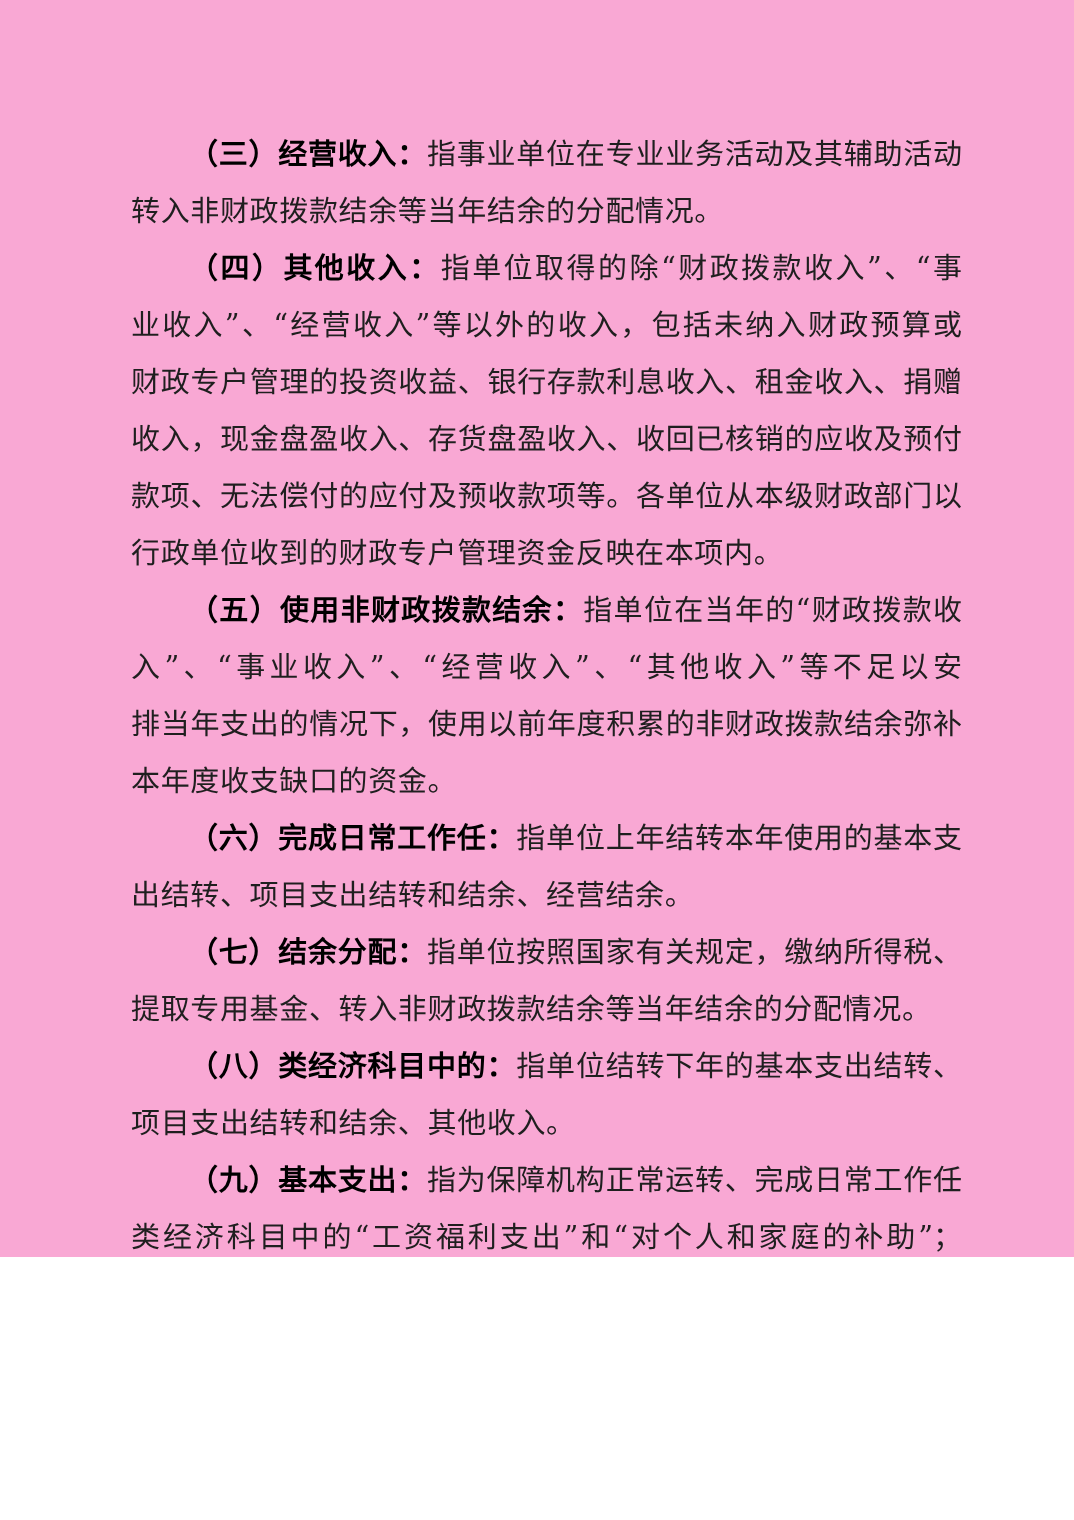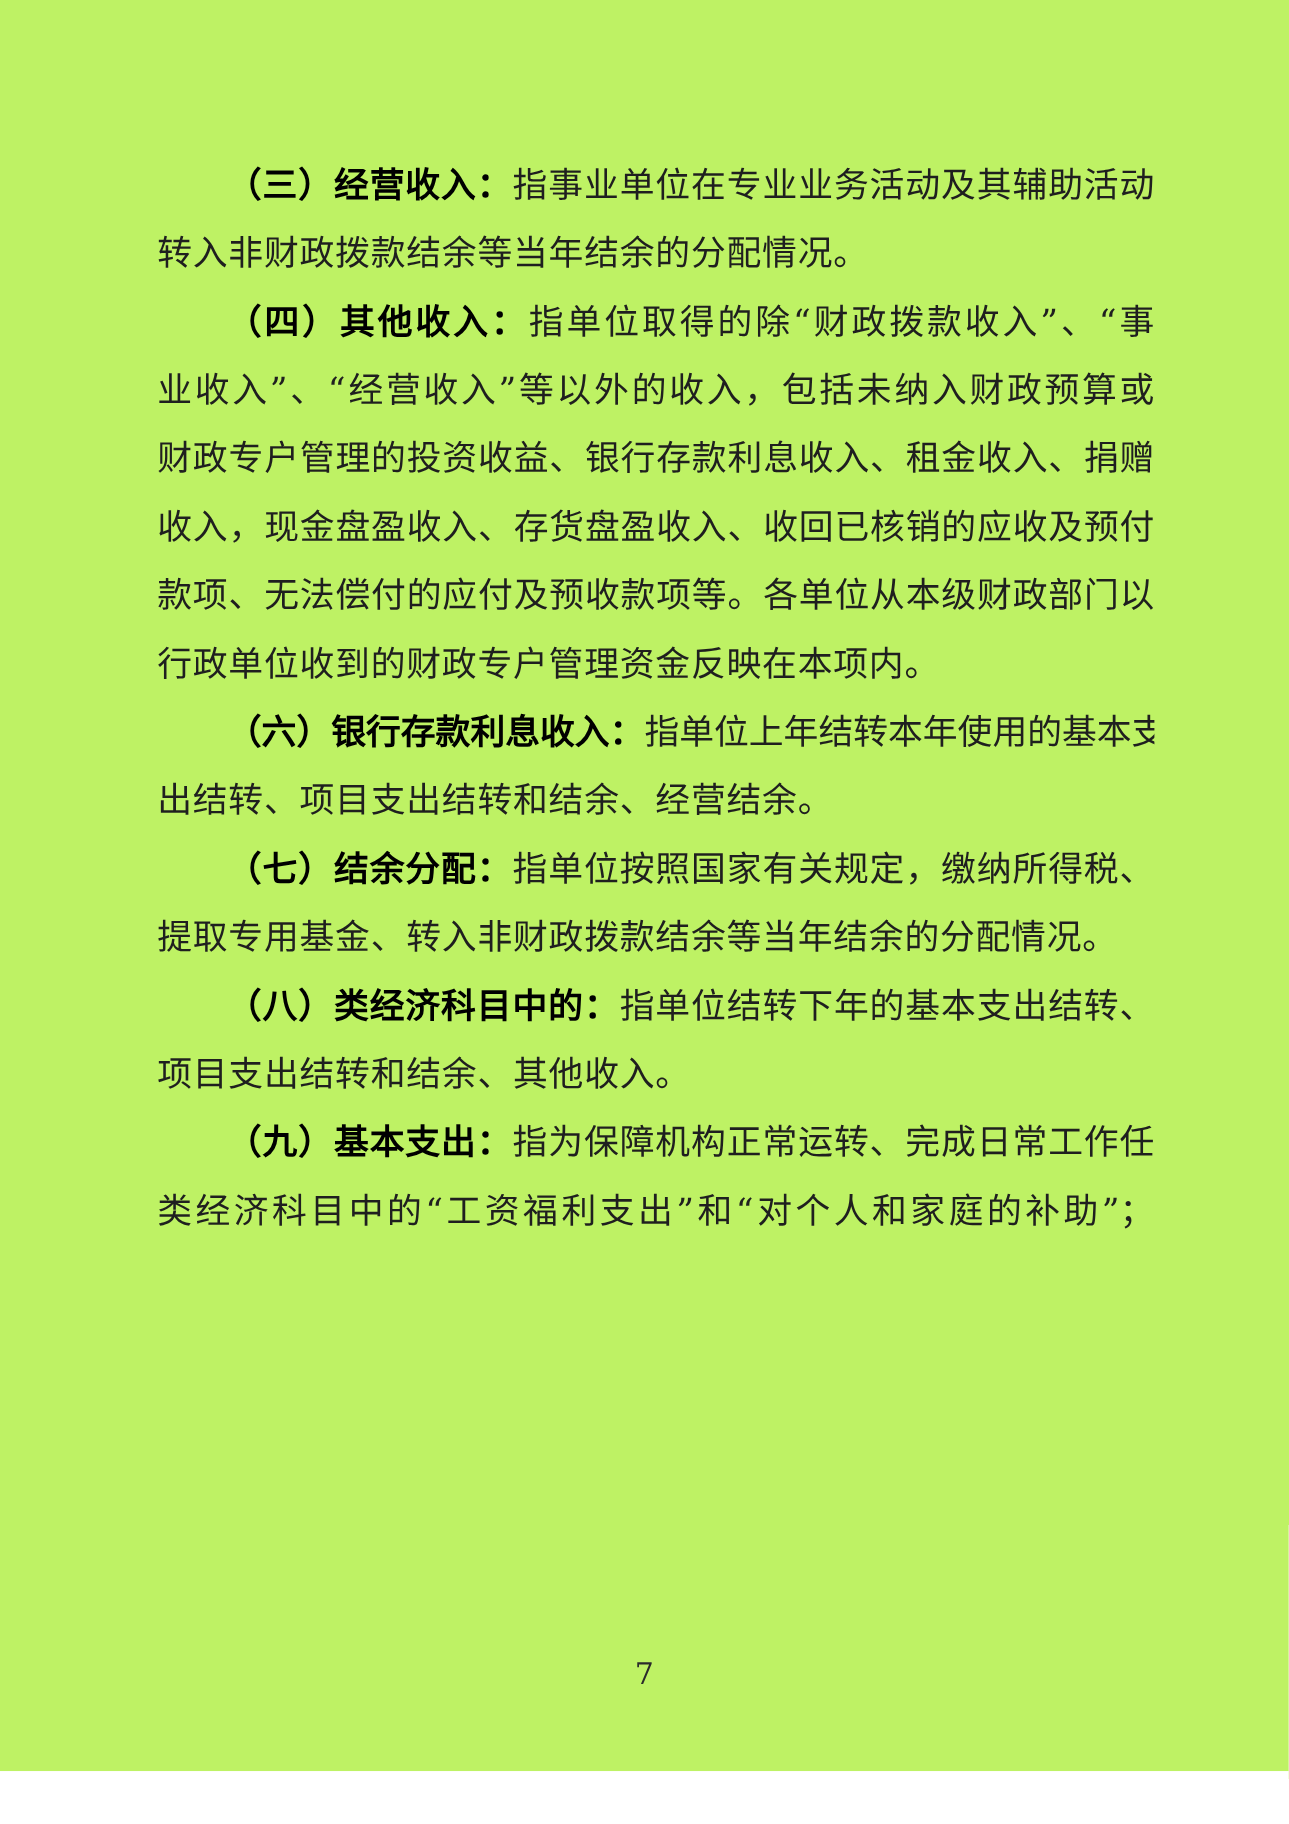--- a/index.html
+++ b/index.html
@@ -3,22 +3,22 @@
 <meta charset="utf-8">
 <style>
   html, body {
     margin: 0;
     padding: 0;
     background: #ffffff;
   }
   .page {
     position: relative;
     width: 1074px;
-    height: 1476px;
-    background: #bef264;
+    height: 1257px;
+    background: #f9a8d4;
     font-family: "DejaVu Serif", serif;
     color: #1f1f1f;
     overflow: hidden;
   }
   .doc-body {
     position: absolute;
     left: 131px;
     top: 126px;
     width: 831px;
   }
@@ -70,21 +70,27 @@
       </div>
       <div class="paragraph">
         <div class="line indent"><span class="label">（四）其他收入：</span>指单位取得的除“财政拨款收入”、“事</div>
         <div class="line">业收入”、“经营收入”等以外的收入，包括未纳入财政预算或</div>
         <div class="line">财政专户管理的投资收益、银行存款利息收入、租金收入、捐赠</div>
         <div class="line">收入，现金盘盈收入、存货盘盈收入、收回已核销的应收及预付</div>
         <div class="line">款项、无法偿付的应付及预收款项等。各单位从本级财政部门以</div>
         <div class="line endline">行政单位收到的财政专户管理资金反映在本项内。</div>
       </div>
       <div class="paragraph">
-        <div class="line indent"><span class="label">（六）银行存款利息收入：</span>指单位上年结转本年使用的基本支</div>
+        <div class="line indent"><span class="label">（五）使用非财政拨款结余：</span>指单位在当年的“财政拨款收</div>
+        <div class="line">入”、“事业收入”、“经营收入”、“其他收入”等不足以安</div>
+        <div class="line">排当年支出的情况下，使用以前年度积累的非财政拨款结余弥补</div>
+        <div class="line endline">本年度收支缺口的资金。</div>
+      </div>
+      <div class="paragraph">
+        <div class="line indent"><span class="label">（六）完成日常工作任：</span>指单位上年结转本年使用的基本支</div>
         <div class="line endline">出结转、项目支出结转和结余、经营结余。</div>
       </div>
       <div class="paragraph">
         <div class="line indent"><span class="label">（七）结余分配：</span>指单位按照国家有关规定，缴纳所得税、</div>
         <div class="line endline">提取专用基金、转入非财政拨款结余等当年结余的分配情况。</div>
       </div>
       <div class="paragraph">
         <div class="line indent"><span class="label">（八）类经济科目中的：</span>指单位结转下年的基本支出结转、</div>
         <div class="line endline">项目支出结转和结余、其他收入。</div>
       </div>

